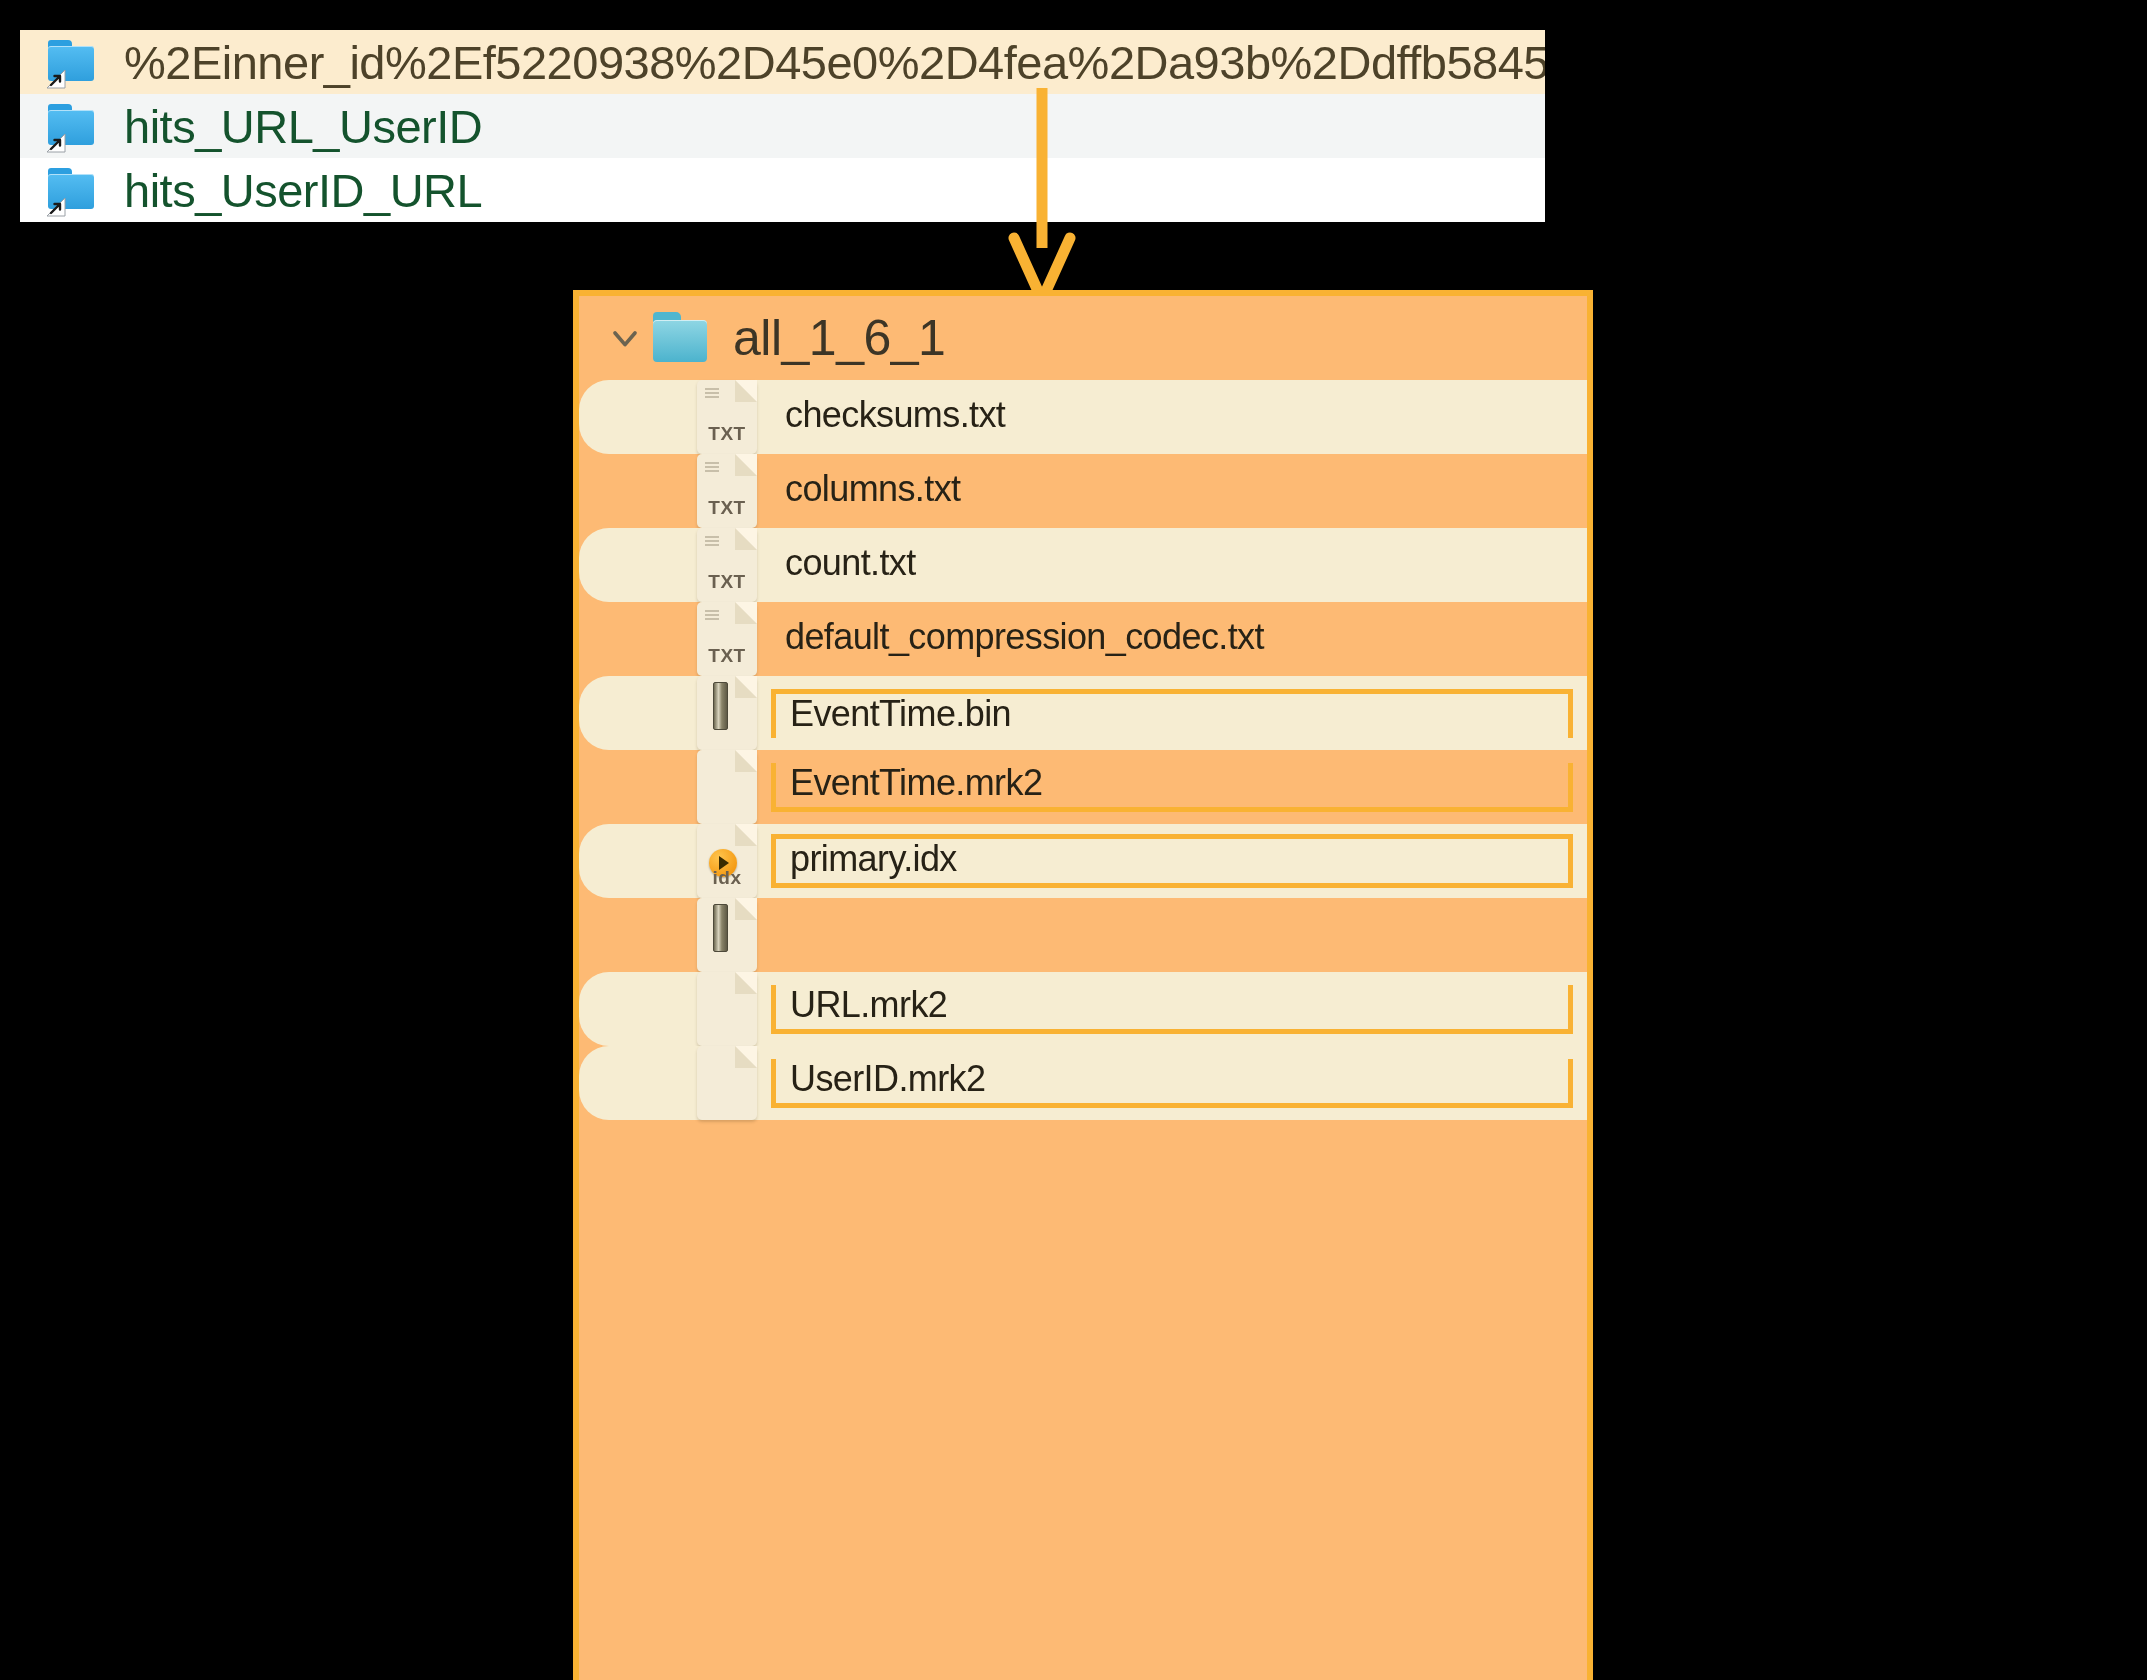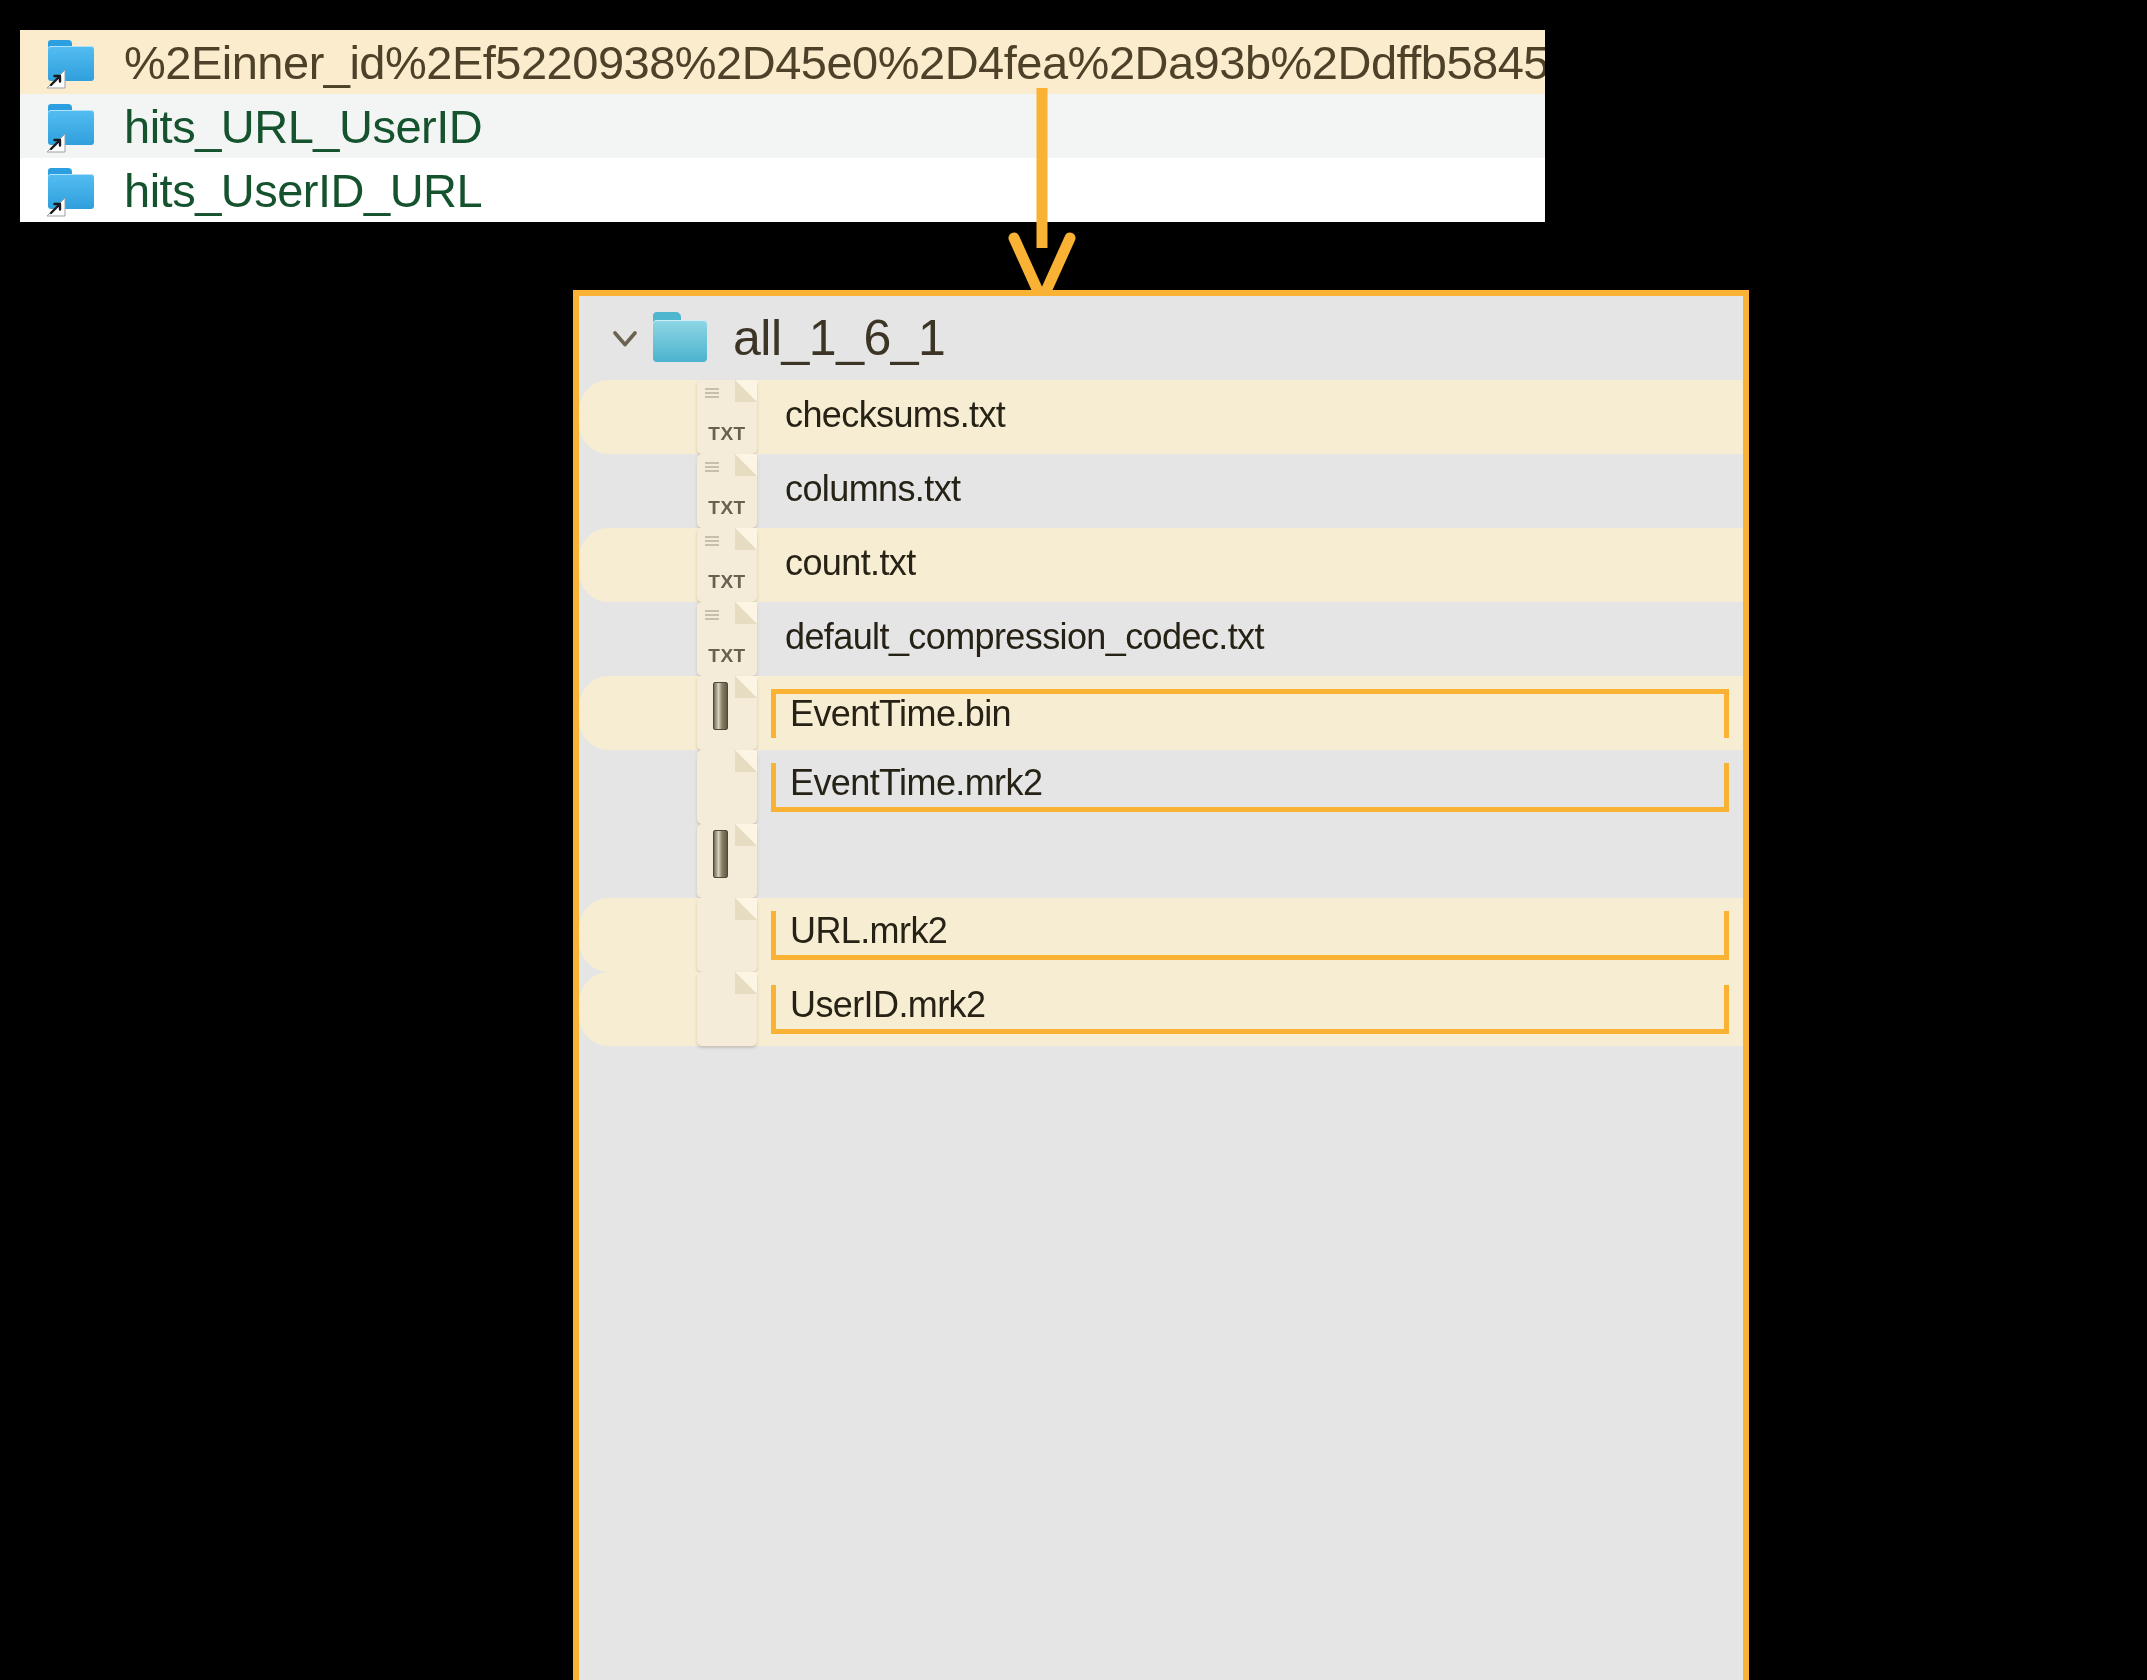--- a/index.html
+++ b/index.html
@@ -44,22 +44,22 @@
     position:absolute;left:-2px;bottom:-7px;width:24px;height:24px;
   }
 
   
   #arrow-connector{
     position:absolute;left:980px;top:88px;width:130px;height:215px;
   }
 
   
   #main-card{
-    position:absolute;left:573px;top:290px;width:1176px;height:1390px;
-    background:#e5e5e5;border:6px solid #f9b233;border-bottom:none;
+    position:absolute;left:573px;top:290px;width:1020px;height:1390px;
+    background:#fdba74;border:6px solid #f9b233;border-bottom:none;
     box-sizing:border-box;overflow:hidden;
   }
   .tree-head{
     display:flex;align-items:center;height:84px;padding-left:26px;
   }
   .chev{
     width:40px;height:40px;flex:0 0 auto;margin-right:6px;
   }
   .folder-teal{
     position:relative;width:60px;height:52px;flex:0 0 auto;margin-right:22px;
@@ -256,20 +256,31 @@
         <span class="fname boxed">EventTime.bin</span>
       </div>
       <div class="frow grp-bot">
         <span class="doc">
           <span class="sheet"></span>
           <span class="fold2"></span>
           <span class="fold"></span>
         </span>
         <span class="fname boxed">EventTime.mrk2</span>
       </div>
+      <div class="frow stripe grp-solo">
+        <span class="doc">
+          <span class="sheet"></span>
+          <span class="fold2"></span>
+          <span class="fold"></span>
+          <span class="idx-dot"></span>
+          <span class="idx-tri"></span>
+          <span class="ext">idx</span>
+        </span>
+        <span class="fname boxed">primary.idx</span>
+      </div>
       <div class="frow grp-top">
         <span class="doc">
           <span class="sheet"></span>
           <span class="fold2"></span>
           <span class="fold"></span>
           <span class="bin-glyph"></span>
         </span>
       </div>
       <div class="frow stripe grp-bot">
         <span class="doc">

